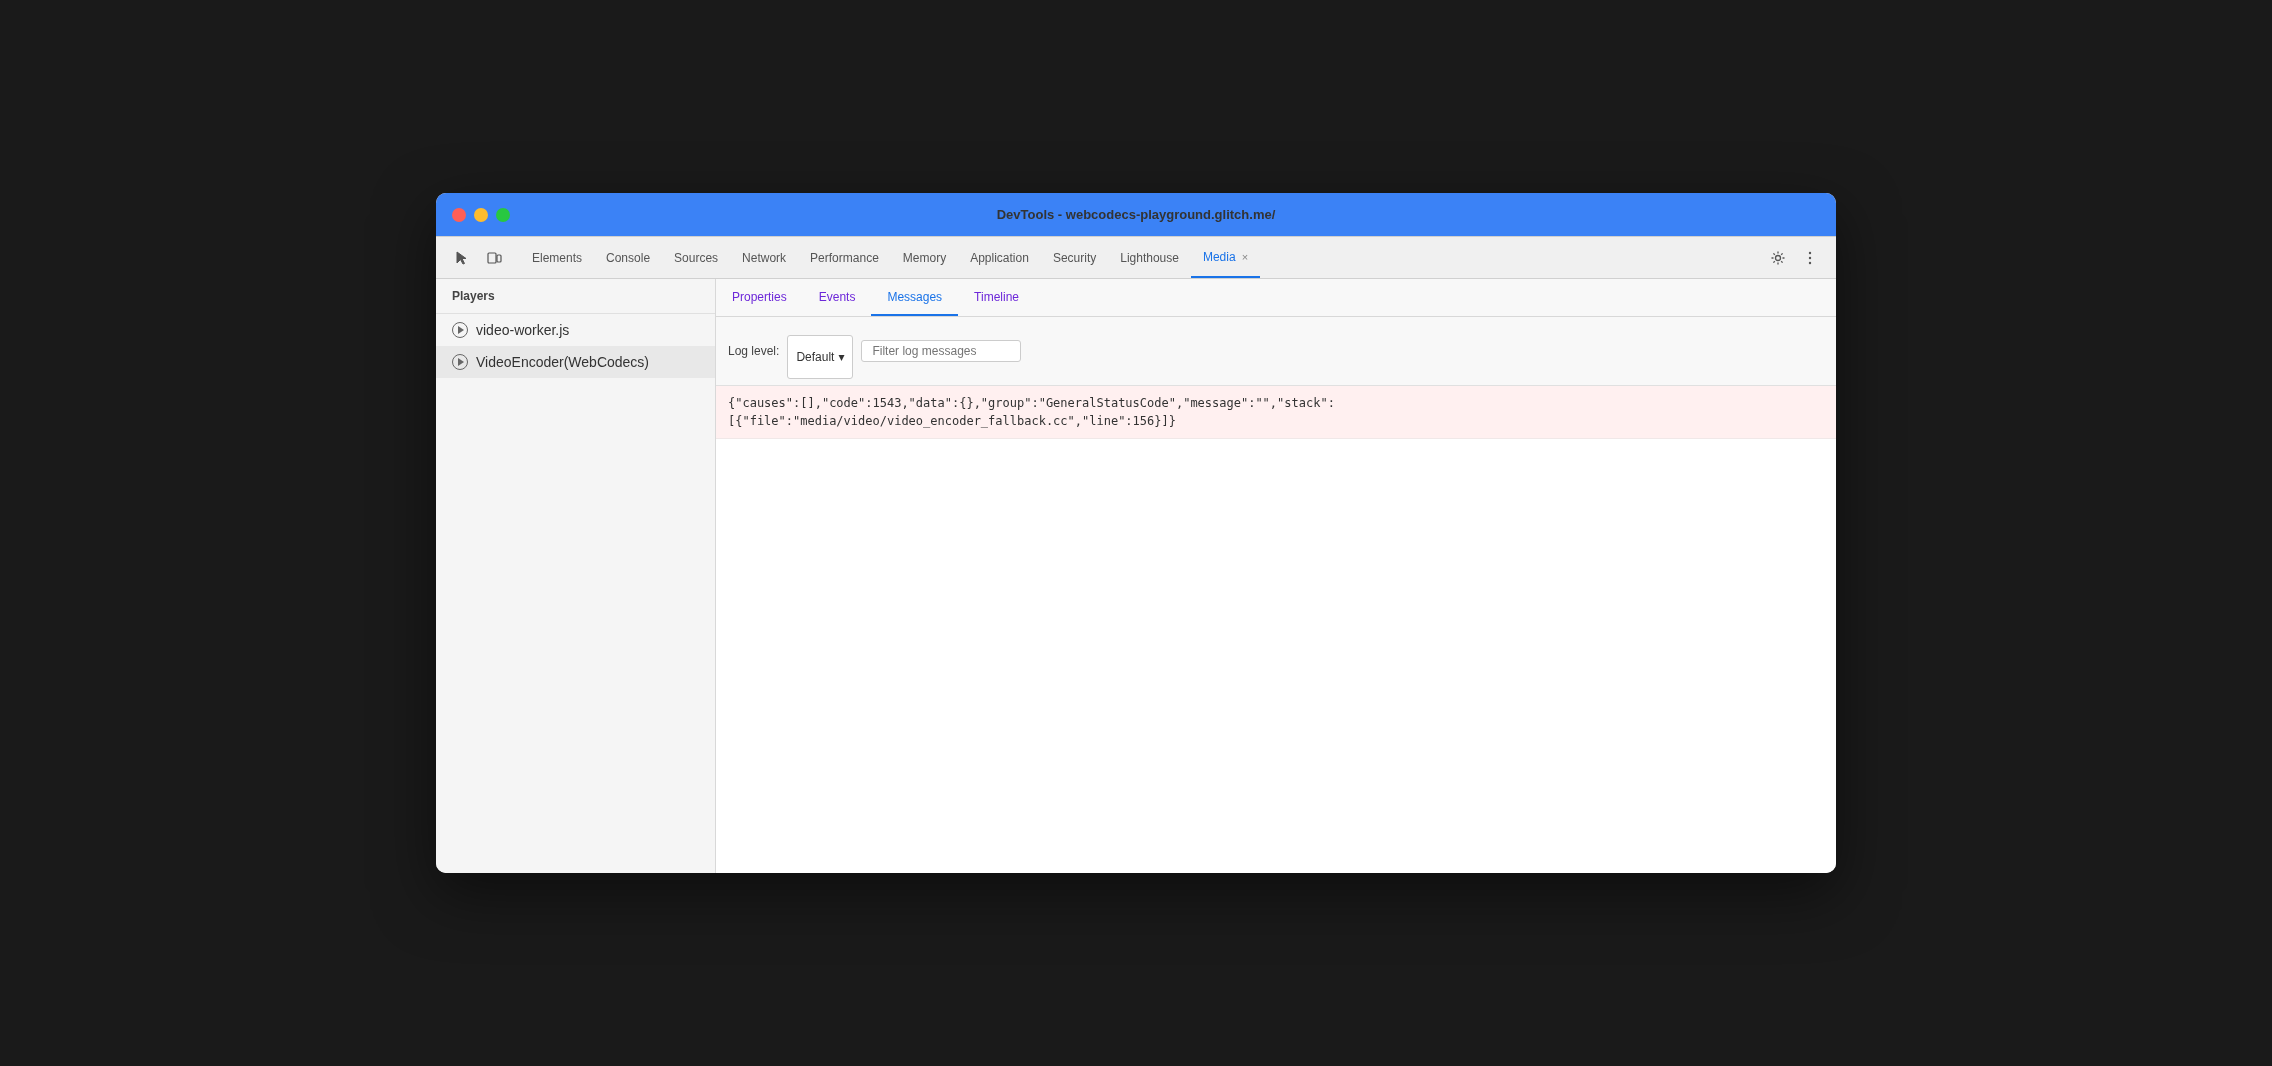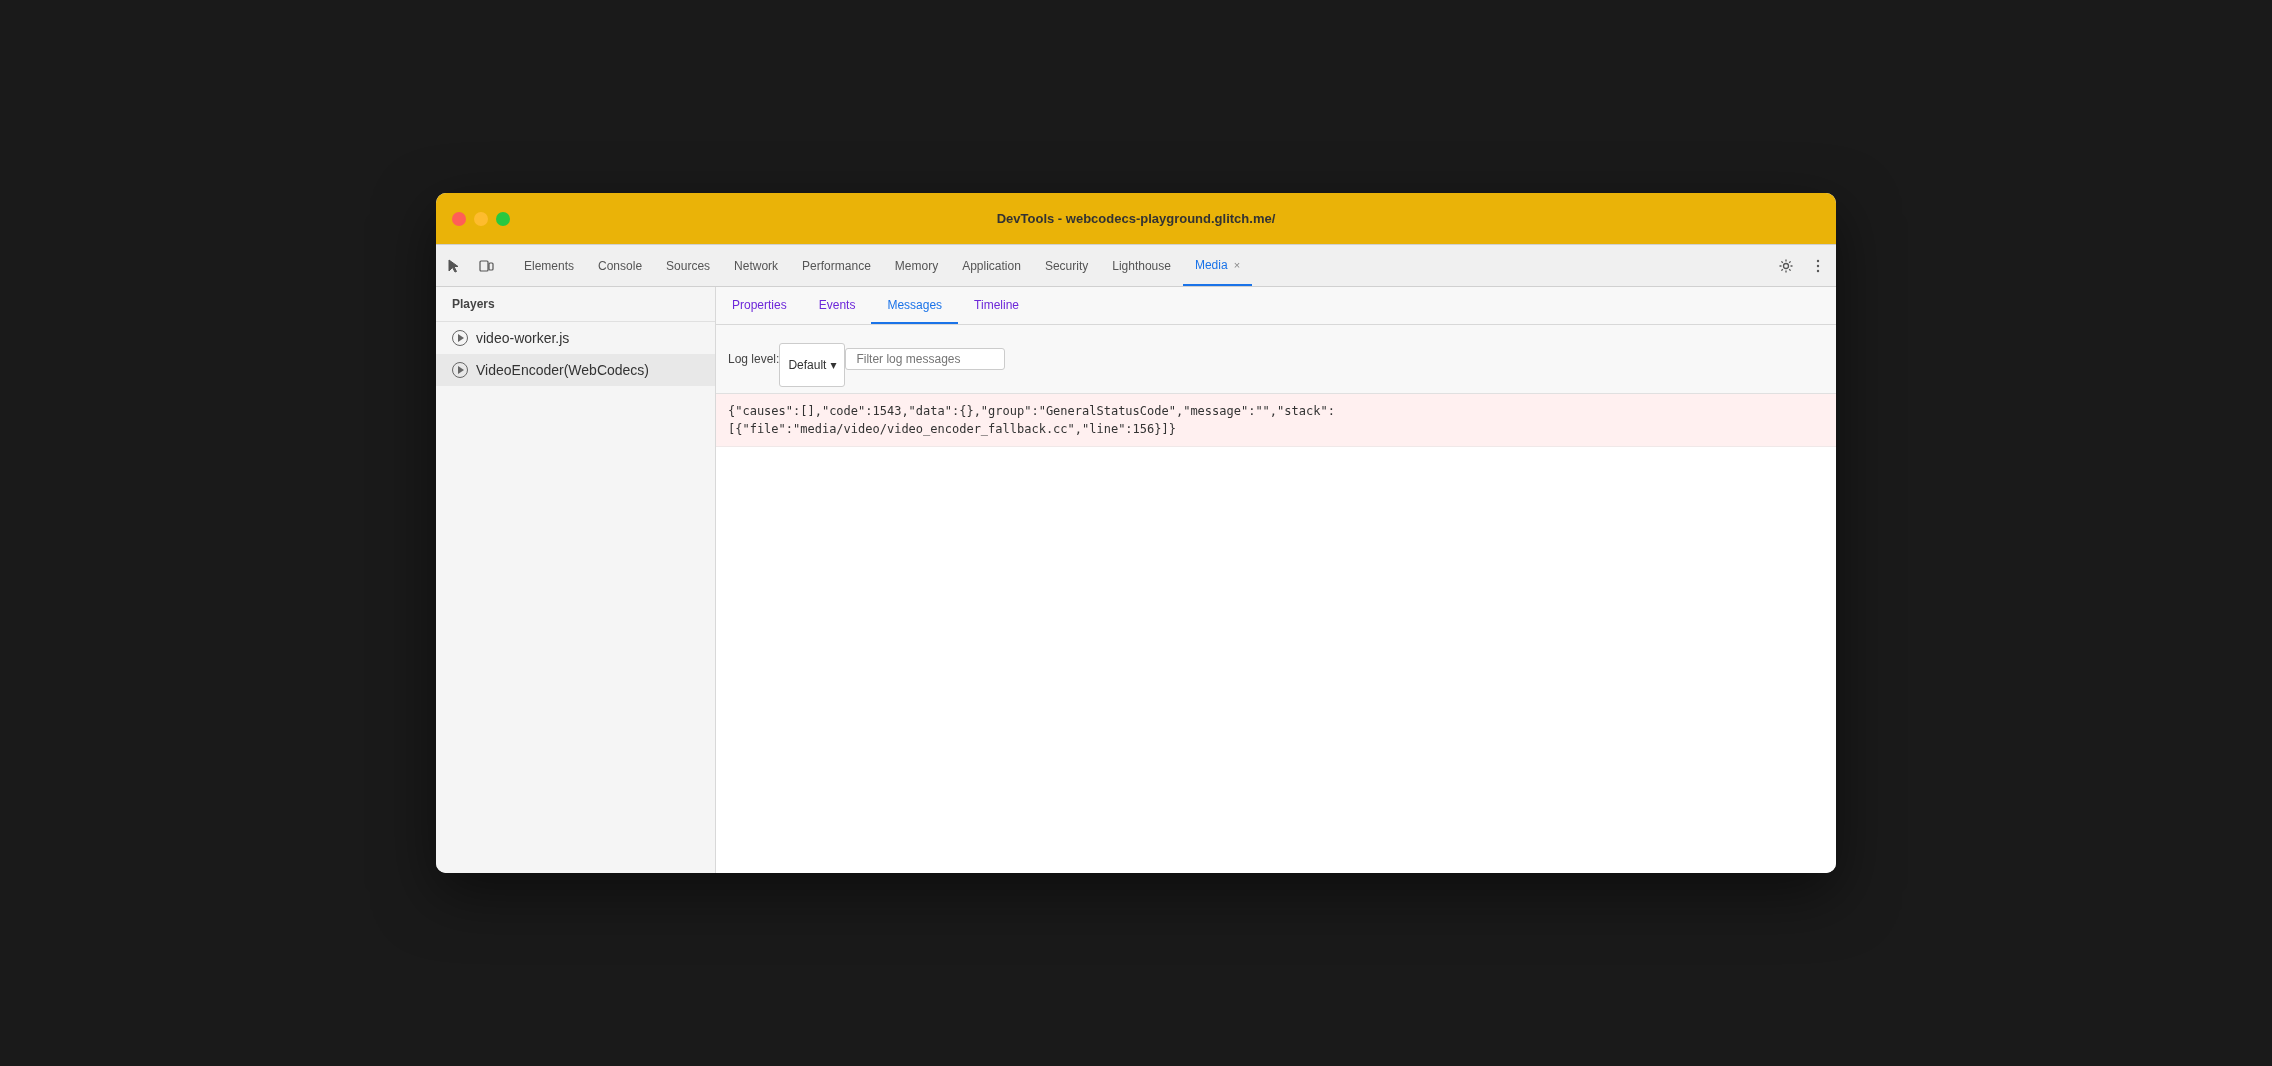--- a/index.html
+++ b/index.html
@@ -19,22 +19,22 @@
       background: #f5f5f5;
       border-radius: 10px;
       overflow: hidden;
       box-shadow: 0 20px 60px rgba(0,0,0,0.5);
       display: flex;
       flex-direction: column;
     }
 
     
     .title-bar {
-      background: #eab308;
-      height: 52px;
+      background: #3b82f6;
+      height: 44px;
       display: flex;
       align-items: center;
       justify-content: center;
       position: relative;
       border-bottom: 1px solid #d0d0d0;
     }
 
     .traffic-lights {
       position: absolute;
       left: 16px;
@@ -58,21 +58,21 @@
       color: #333;
     }
 
     
     .toolbar {
       background: #f0f0f0;
       height: 42px;
       display: flex;
       align-items: center;
       border-bottom: 1px solid #d0d0d0;
-      padding: 0 4px;
+      padding: 0 12px;
     }
 
     .toolbar-icons {
       display: flex;
       gap: 4px;
       margin-right: 12px;
     }
 
     .toolbar-icon-btn {
       width: 28px;
@@ -211,20 +211,21 @@
     .panel-tab.active {
       color: #1a73e8;
       border-bottom: 2px solid #1a73e8;
     }
 
     
     .log-controls {
       display: flex;
       align-items: center;
       padding: 6px 12px;
+      gap: 8px;
       border-bottom: 1px solid #e0e0e0;
       background: #f8f8f8;
     }
 
     .log-level-label {
       font-size: 12px;
       color: #444;
     }
 
     .log-level-select {

